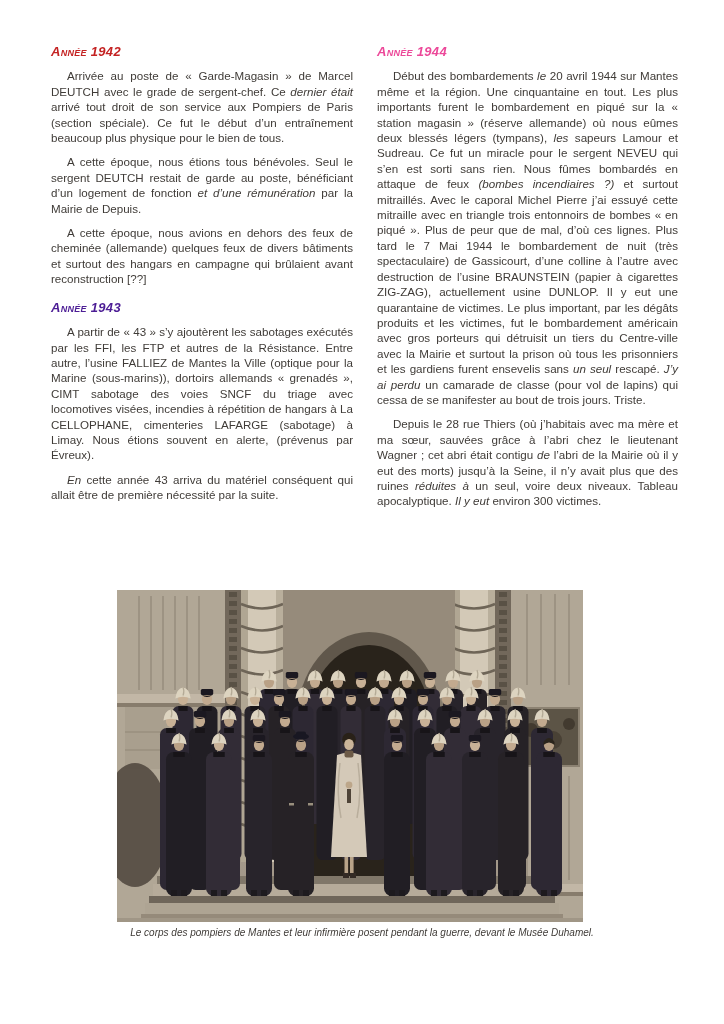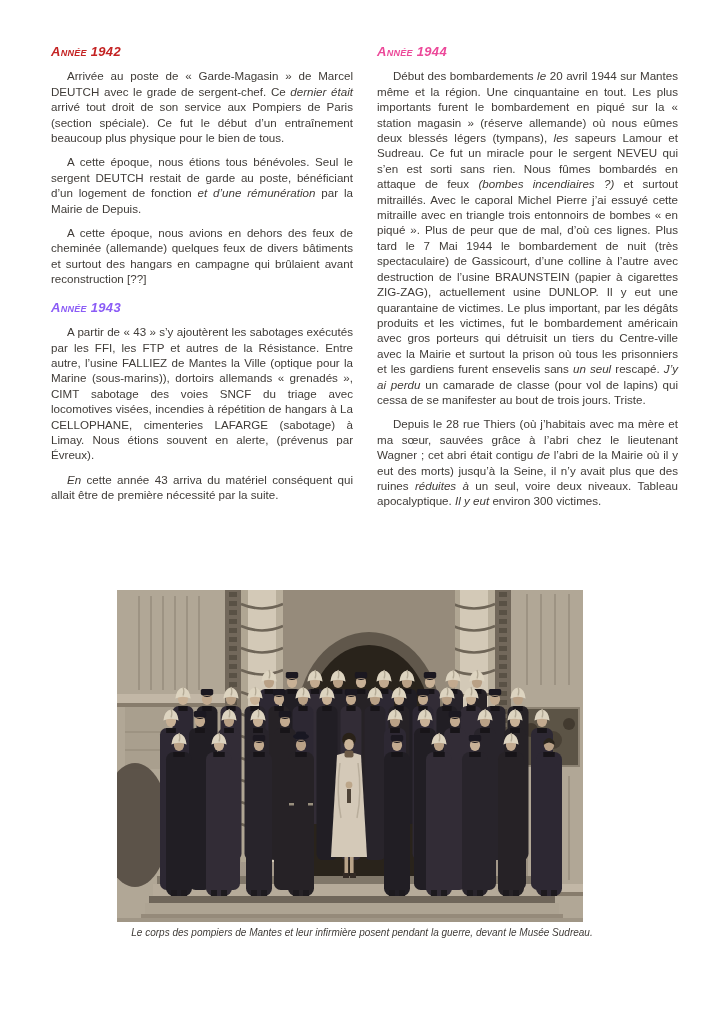--- a/index.html
+++ b/index.html
@@ -53,21 +53,21 @@
 </head>
 <body>
 
 <div class="page">
 
   <div class="col" id="col-left">
       <h2 class="sec-heading" style="color: rgb(196, 35, 35);">Année 1942</h2>
       <p class="para"><span>Arrivée au poste de « Garde-Magasin » de Marcel DEUTCH avec le grade de sergent-chef. Ce </span><em>dernier était</em><span> arrivé tout droit de son service aux Pompiers de Paris (section spéciale). Ce fut le début d’un entraînement beaucoup plus physique pour le bien de tous.</span></p>
       <p class="para"><span>A cette époque, nous étions tous bénévoles. Seul le sergent DEUTCH restait de garde au poste, bénéficiant d’un logement de fonction </span><em>et d’une rémunération</em><span> par la Mairie de Depuis.</span></p>
       <p class="para"><span>A cette époque, nous avions en dehors des feux de cheminée (allemande) quelques feux de divers bâtiments et surtout des hangars en campagne qui brûlaient avant reconstruction [??]</span></p>
-      <h2 class="sec-heading" style="color: #8b5cf6;">Année 1943</h2>
+      <h2 class="sec-heading" style="color: #4c1d95;">Année 1943</h2>
       <p class="para"><span>A partir de « 43 » s’y ajoutèrent les sabotages exécutés par les FFI, les FTP et autres de la Résistance. Entre autre, l’usine FALLIEZ de Mantes la Ville (optique pour la Marine (sous-marins)), dortoirs allemands « grenadés », CIMT sabotage des voies SNCF du triage avec locomotives visées, incendies à répétition de hangars à La CELLOPHANE, cimenteries LAFARGE (sabotage) à Limay. Nous étions souvent en alerte, (prévenus par Évreux).</span></p>
       <p class="para"><em>En</em><span> cette année 43 arriva du matériel conséquent qui allait être de première nécessité par la suite.</span></p>
     </div>
   <div class="col" id="col-right">
       <h2 class="sec-heading" style="color: #ec4899;">Année 1944</h2>
       <p class="para"><span>Début des bombardements </span><em>le</em><span> 20 avril 1944 sur Mantes même et la région. Une cinquantaine en tout. Les plus importants furent le bombardement en piqué sur la « station magasin » (réserve allemande) où nous eûmes deux blessés légers (tympans), </span><em>les</em><span> sapeurs Lamour et Sudreau. Ce fut un miracle pour le sergent NEVEU qui s’en est sorti sans rien. Nous fûmes bombardés en attaque de feux </span><em>(bombes incendiaires ?)</em><span> et surtout mitraillés. Avec le caporal Michel Pierre j’ai essuyé cette mitraille avec en triangle trois entonnoirs de bombes « en piqué ». Plus de peur que de mal, d’où ces lignes. Plus tard le 7 Mai 1944 le bombardement de nuit (très spectaculaire) de Gassicourt, d’une colline à l’autre avec destruction de l’usine BRAUNSTEIN (papier à cigarettes ZIG-ZAG), actuellement usine DUNLOP. Il y eut une quarantaine de victimes. Le plus important, par les dégâts produits et les victimes, fut le bombardement américain avec gros porteurs qui détruisit un tiers du Centre-ville avec la Mairie et surtout la prison où tous les prisonniers et les gardiens furent ensevelis sans </span><em>un seul</em><span> rescapé. </span><em>J’y ai perdu</em><span> un camarade de classe (pour vol de lapins) qui cessa de se manifester au bout de trois jours. Triste.</span></p>
       <p class="para"><span>Depuis le 28 rue Thiers (où j’habitais avec ma mère et ma sœur, sauvées grâce à l’abri chez le lieutenant Wagner ; cet abri était contigu </span><em>de</em><span> l’abri de la Mairie où il y eut des morts) jusqu’à la Seine, il n’y avait plus que des ruines </span><em>réduites à</em><span> un seul, voire deux niveaux. Tableau apocalyptique. </span><em>Il y eut</em><span> environ 300 victimes.</span></p>
     </div>
 
   <figure class="photo">
@@ -503,15 +503,15 @@
             <path d="M426.5,152 Q432,144 437.5,152 L437.5,155 Q432,150 426.5,155 Z" fill="#262018"></path>
             <rect x="424" y="300" width="6" height="6" fill="#17151a"></rect>
             <rect x="434" y="300" width="6" height="6" fill="#17151a"></rect>
           </g>
         </g>
 
       <rect width="466" height="332" fill="#8b7d68" opacity="0.06"></rect>
     </svg>
   </figure>
 
-  <div class="caption" id="caption-1">Le corps des pompiers de Mantes et leur infirmière posent pendant la guerre, devant le Musée Sudreau.</div>
+  <div class="caption" id="caption-1">Le corps des pompiers de Mantes et leur infirmière posent pendant la guerre, devant le Musée Duhamel.</div>
 
 </div>
 
 </body></html>

